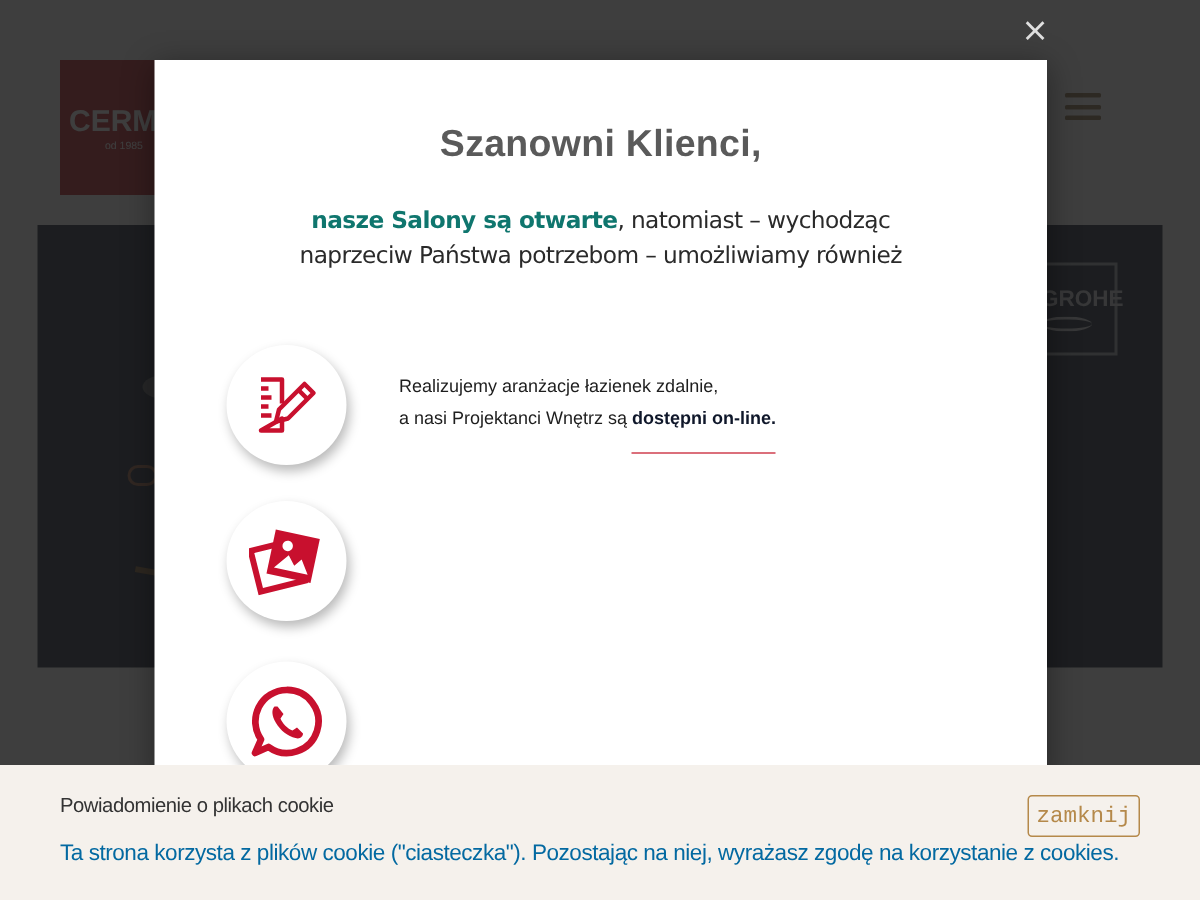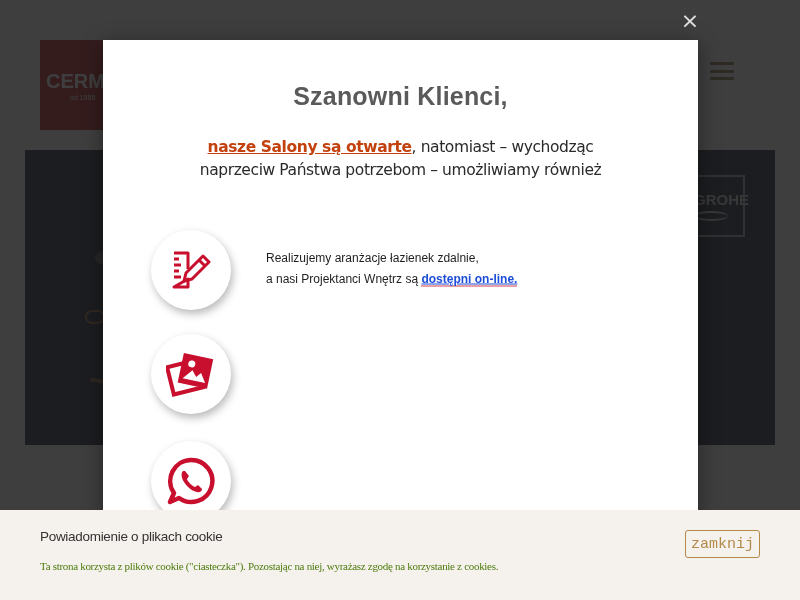--- a/index.html
+++ b/index.html
@@ -53,56 +53,56 @@
     .modal-title {
       position: absolute; left: 0; right: 0; top: 42px; text-align: center;
       font-family: "Liberation Sans", sans-serif; font-weight: bold; font-size: 25px; color: #5a5a5a;
       letter-spacing: 0.2px;
     }
     .intro {
       position: absolute; left: 20px; right: 20px; top: 96px; text-align: center;
       font-family: "DejaVu Sans", sans-serif; font-size: 15.5px; line-height: 23px; color: #2a2a2a;
       letter-spacing: -0.4px;
     }
-    .intro .red { color: #c2410c; font-weight: bold; text-decoration: underline; }
+    .intro .red { color: #0f766e; font-weight: bold; }
 
     .feature { position: absolute; left: 48px; width: 530px; height: 90px; }
     .feature .circle {
       position: absolute; left: 0; top: 0; width: 80px; height: 80px; border-radius: 50%;
       background: #fff; box-shadow: 2px 4px 8px rgba(0,0,0,0.28);
       display: flex; align-items: center; justify-content: center;
     }
     .feature .text {
       position: absolute; left: 115px; top: 50%; transform: translateY(-50%);
       font-family: "Liberation Sans", sans-serif; font-size: 12px; line-height: 20.5px; color: #1e1e1e;
       white-space: nowrap;
     }
     .feature .text .hl {
-      font-weight: bold; color: #1d4ed8;
-      border-bottom: 1.5px solid #d04050; padding-bottom: 0px; text-decoration: underline;
+      font-weight: bold; color: #0f172a;
+      border-bottom: 1.5px solid #d04050; padding-bottom: 16px;
     }
     .f1 { top: 190px; }
     .f2 { top: 294px; }
     .f3 { top: 401px; }
     .f1 .text { top: 38px; }
     .f2 .text { top: 40px; }
     .f3 .text { top: 42px; }
 
     
     .cookie {
       position: absolute; left: 0; top: 510px; width: 800px; height: 90px;
       background: #f5f1ec;
     }
     .cookie-title {
       position: absolute; left: 40px; top: 19px; font-size: 13.5px; font-weight: normal; color: #333;
       font-family: "Liberation Sans", sans-serif; letter-spacing: -0.3px;
     }
     .cookie-text {
-      position: absolute; left: 40px; top: 50px; font-size: 11px; color: #4d7c0f;
-      font-family: Liberation Serif, serif; letter-spacing: -0.3px;
+      position: absolute; left: 40px; top: 50px; font-size: 15px; color: #0369a1;
+      font-family: Liberation Sans, sans-serif; letter-spacing: -0.3px;
     }
     .cookie-btn {
       position: absolute; left: 685px; top: 20px; width: 75px; height: 28px;
       border: 1px solid #b5894a; border-radius: 3px; background: transparent;
       color: #b5894a; font-size: 15px; font-family: Liberation Mono, monospace;
       display: flex; align-items: center; justify-content: center; cursor: pointer;
     }
   </style>
 </head>
 <body>

